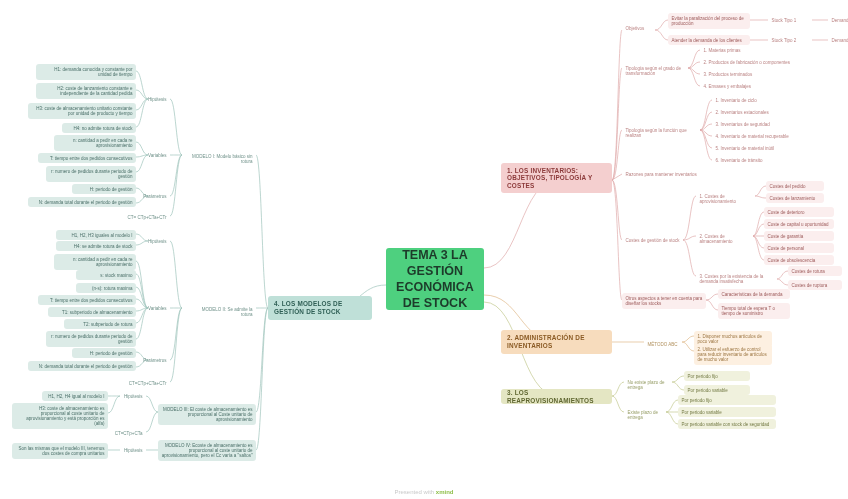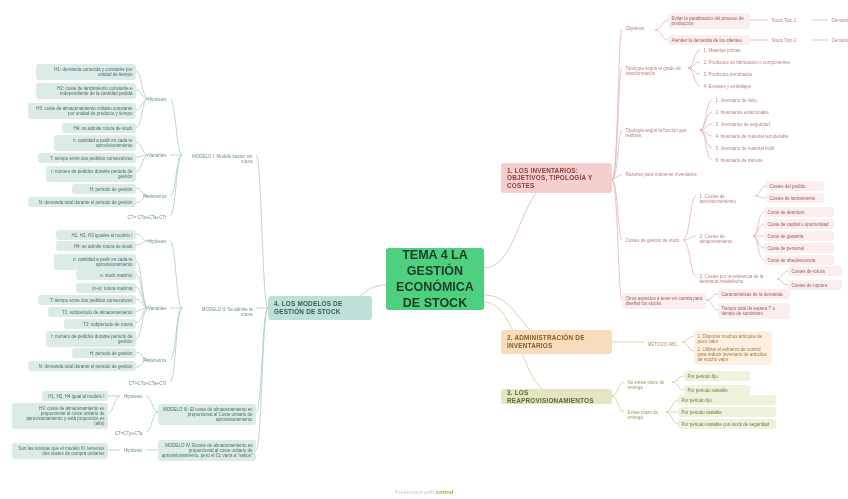--- a/index.html
+++ b/index.html
@@ -171,21 +171,21 @@
       <path d="M158 412 C 152 412, 152 396, 146 396" stroke="#9fc4bb"></path>
       <path d="M158 412 C 152 412, 152 432, 146 432" stroke="#9fc4bb"></path>
       <path d="M120 396 C 114 396, 114 396, 108 396" stroke="#9fc4bb"></path>
       <path d="M120 396 C 114 396, 114 413, 108 413" stroke="#9fc4bb"></path>
 
       <path d="M158 450 L 146 450" stroke="#9fc4bb"></path>
       <path d="M120 450 L 108 450" stroke="#9fc4bb"></path>
     </g>
   </svg>
 
-  <div class="node central" style="left:386px;top:248px;width:98px;height:62px;">TEMA 4 LA GESTIÓN ECONÓMICA DE STOCK</div>
+  <div class="node central" style="left:386px;top:248px;width:98px;height:62px;">TEMA 3 LA GESTIÓN ECONÓMICA DE STOCK</div>
 
   <div class="node main-topic t-pink" style="left:501px;top:163px;width:111px;height:30px;">1. LOS INVENTARIOS: OBJETIVOS, TIPOLOGÍA Y COSTES</div>
 
   <div class="node leaf plain-pink right" style="left:622px;top:23px;width:34px;">Objetivos</div>
 
   <div class="node leaf l-pink right" style="left:668px;top:13px;width:82px;">Evitar la paralización del proceso de producción</div>
   <div class="node leaf plain-pink right" style="left:768px;top:15px;width:46px;">Stock Tipo 1</div>
   <div class="node leaf plain-pink right" style="left:828px;top:15px;width:60px;">Demanda interna</div>
 
   <div class="node leaf l-pink right" style="left:668px;top:35px;width:82px;">Atender la demanda de los clientes</div>

